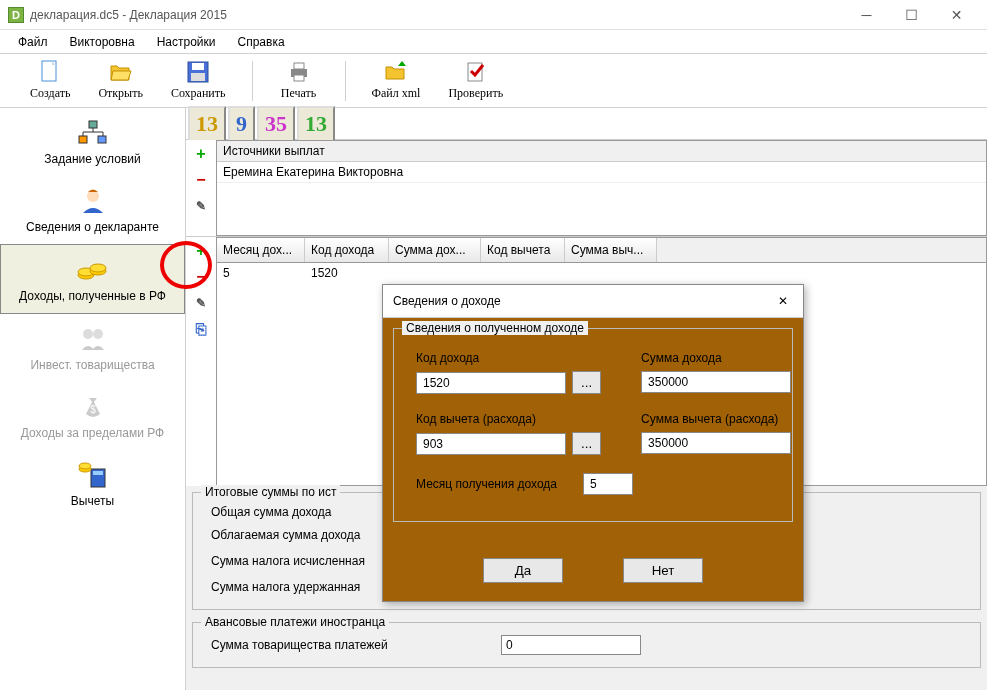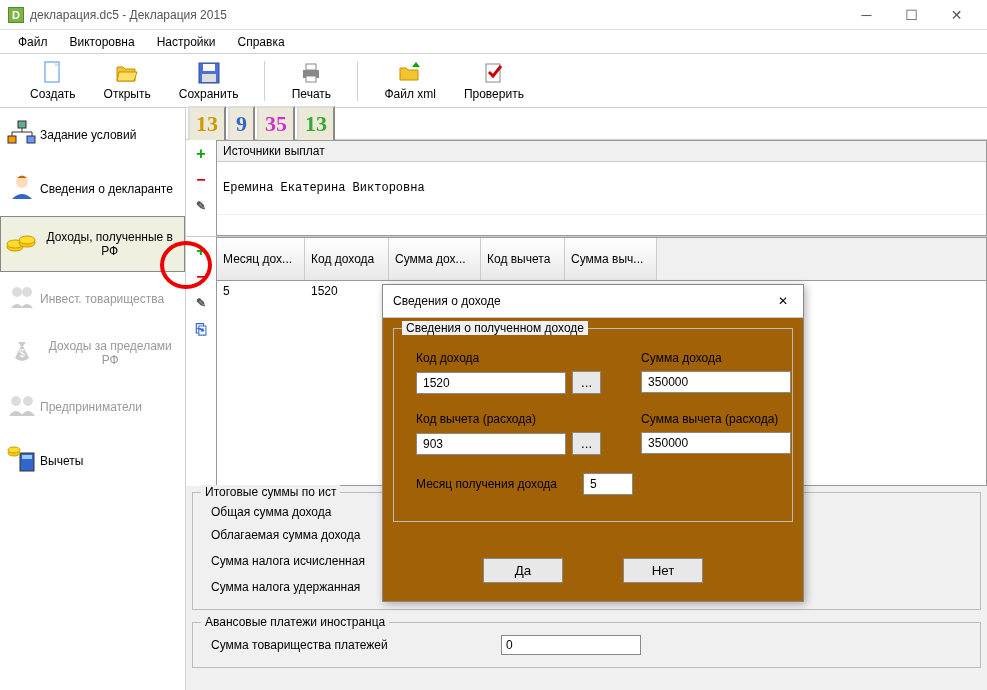--- a/index.html
+++ b/index.html
@@ -7,50 +7,50 @@
 
 .titlebar { height: 30px; background: #fff; display: flex; align-items: center; padding: 0 8px; border-bottom: 1px solid #e0e0e0; }
 .titlebar-icon { width: 16px; height: 16px; background: #7cb342; border: 1px solid #558b2f; margin-right: 6px; display: flex; align-items: center; justify-content: center; color: #fff; font-weight: bold; font-size: 11px; }
 .titlebar-text { flex: 1; color: #555; font-size: 12px; }
 .win-controls { display: flex; gap: 0; }
 .win-btn { width: 45px; height: 28px; display: flex; align-items: center; justify-content: center; color: #555; cursor: pointer; font-size: 14px; }
 
 .menubar { height: 24px; background: #fff; display: flex; align-items: center; padding: 0 10px; gap: 6px; border-bottom: 1px solid #d0d0d0; }
 .menu-item { padding: 3px 8px; cursor: pointer; }
 
-.toolbar { height: 54px; background: #fff; display: flex; align-items: center; padding: 2px 20px; border-bottom: 1px solid #d0d0d0; gap: 8px; }
+.toolbar { height: 54px; background: #fff; display: flex; align-items: center; padding: 2px 20px; border-bottom: 1px solid #d0d0d0; gap: 8px; font-family: Liberation Serif, serif; }
 .tool-btn { display: flex; flex-direction: column; align-items: center; justify-content: center; padding: 2px 10px; cursor: pointer; min-width: 60px; height: 48px; }
 .tool-icon { width: 24px; height: 24px; margin-bottom: 2px; display: flex; align-items: center; justify-content: center; }
 .tool-sep { width: 1px; height: 40px; background: #d0d0d0; margin: 0 8px; }
 
 .main-area { display: flex; height: calc(100% - 108px); }
 .sidebar { width: 186px; background: #fff; border-right: 1px solid #d0d0d0; display: flex; flex-direction: column; }
-.nav-item { display: flex; flex-direction: row; align-items: center; padding: 10px 4px; cursor: pointer; text-align: center; font-size: 12px; }
+.nav-item { display: flex; flex-direction: column; align-items: center; padding: 10px 4px; cursor: pointer; text-align: center; font-size: 12px; }
 .nav-item.active { background: #f0f0e0; border: 1px solid #888; }
 .nav-item.disabled { color: #999; }
 .nav-icon { width: 36px; height: 30px; margin-bottom: 4px; display: flex; align-items: center; justify-content: center; }
 
 .content { flex: 1; display: flex; flex-direction: column; position: relative; background: #f0f0f0; }
 .rate-tabs { height: 32px; display: flex; align-items: center; padding: 2px; background: #fff; border-bottom: 1px solid #ccc; }
 .rate-tab { border: 2px outset #ddd; padding: 3px 6px; margin-right: 2px; display: flex; align-items: center; justify-content: center; background: #ece9d8; }
 .rate-num { font-size: 22px; font-weight: bold; font-family: 'Comic Sans MS', cursive; }
 
 .section { display: flex; background: #fff; }
 .action-col { width: 30px; display: flex; flex-direction: column; align-items: center; padding: 4px 0; gap: 6px; }
 .action-btn { width: 20px; height: 20px; display: flex; align-items: center; justify-content: center; cursor: pointer; font-size: 16px; font-weight: bold; }
 .plus { color: #0a0; }
 .minus { color: #c00; }
 .edit { color: #555; font-size: 12px; }
 
 .list-area { flex: 1; border: 1px solid #999; background: #fff; }
 .list-header { background: #f0f0f0; padding: 3px 6px; border-bottom: 1px solid #ccc; }
-.list-row { padding: 19px 6px; border-bottom: 1px solid #eee; font-family: Liberation Mono, monospace; }
+.list-row { padding: 3px 6px; border-bottom: 1px solid #eee; }
 
 .grid-header { display: flex; background: #f0f0f0; border-bottom: 1px solid #999; }
-.grid-header-cell { padding: 14px 6px; border-right: 1px solid #ccc; background: linear-gradient(#fff, #e8e8e8); font-size: 12px; }
+.grid-header-cell { padding: 5px 6px; border-right: 1px solid #ccc; background: linear-gradient(#fff, #e8e8e8); font-size: 12px; }
 .grid-row { display: flex; }
 .grid-cell { padding: 3px 6px; }
 
 .red-circle { position: absolute; width: 52px; height: 48px; border: 4px solid #e00; border-radius: 50%; z-index: 5; pointer-events: none; }
 
 .totals-group { margin: 6px; border: 1px solid #bbb; padding: 6px 10px; position: relative; background: #f0f0f0; }
 .totals-group-title { position: absolute; top: -8px; left: 8px; background: #f0f0f0; padding: 0 4px; font-size: 12px; }
 .total-row { display: flex; align-items: center; margin: 6px 8px; }
 .total-label { width: 290px; }
 .total-input { border: 1px solid #888; background: #fff; padding: 2px 4px; width: 140px; font-size: 12px; }
@@ -201,31 +201,20 @@
     </div>
     <div class="nav-item disabled">
       <div class="nav-icon">
           <svg width="26" height="26" opacity="0.5">
             <path d="M9 4 L17 4 L14 8 L20 20 Q13 26 6 20 L12 8 Z" fill="#999"></path>
             <text x="13" y="19" fill="#fff" font-size="10" text-anchor="middle">$</text>
           </svg>
         </div>
       <span>Доходы за пределами РФ</span>
     </div>
-    <div class="nav-item disabled">
-      <div class="nav-icon">
-          <svg width="32" height="26" opacity="0.5">
-            <circle cx="10" cy="9" r="5" fill="#bbb"></circle>
-            <circle cx="22" cy="9" r="5" fill="#bbb"></circle>
-            <path d="M3 24 Q10 14 17 24" fill="#999"></path>
-            <path d="M15 24 Q22 14 29 24" fill="#999"></path>
-          </svg>
-        </div>
-      <span>Предприниматели</span>
-    </div>
     <div class="nav-item">
       <div class="nav-icon">
           <svg width="32" height="28">
             <rect x="14" y="8" width="14" height="18" fill="#36c" stroke="#333"></rect>
             <rect x="16" y="10" width="10" height="4" fill="#9cf"></rect>
             <ellipse cx="8" cy="8" rx="6" ry="3" fill="#fc0" stroke="#c90"></ellipse>
             <ellipse cx="8" cy="5" rx="6" ry="3" fill="#fd3" stroke="#c90"></ellipse>
           </svg>
         </div>
       <span>Вычеты</span>

